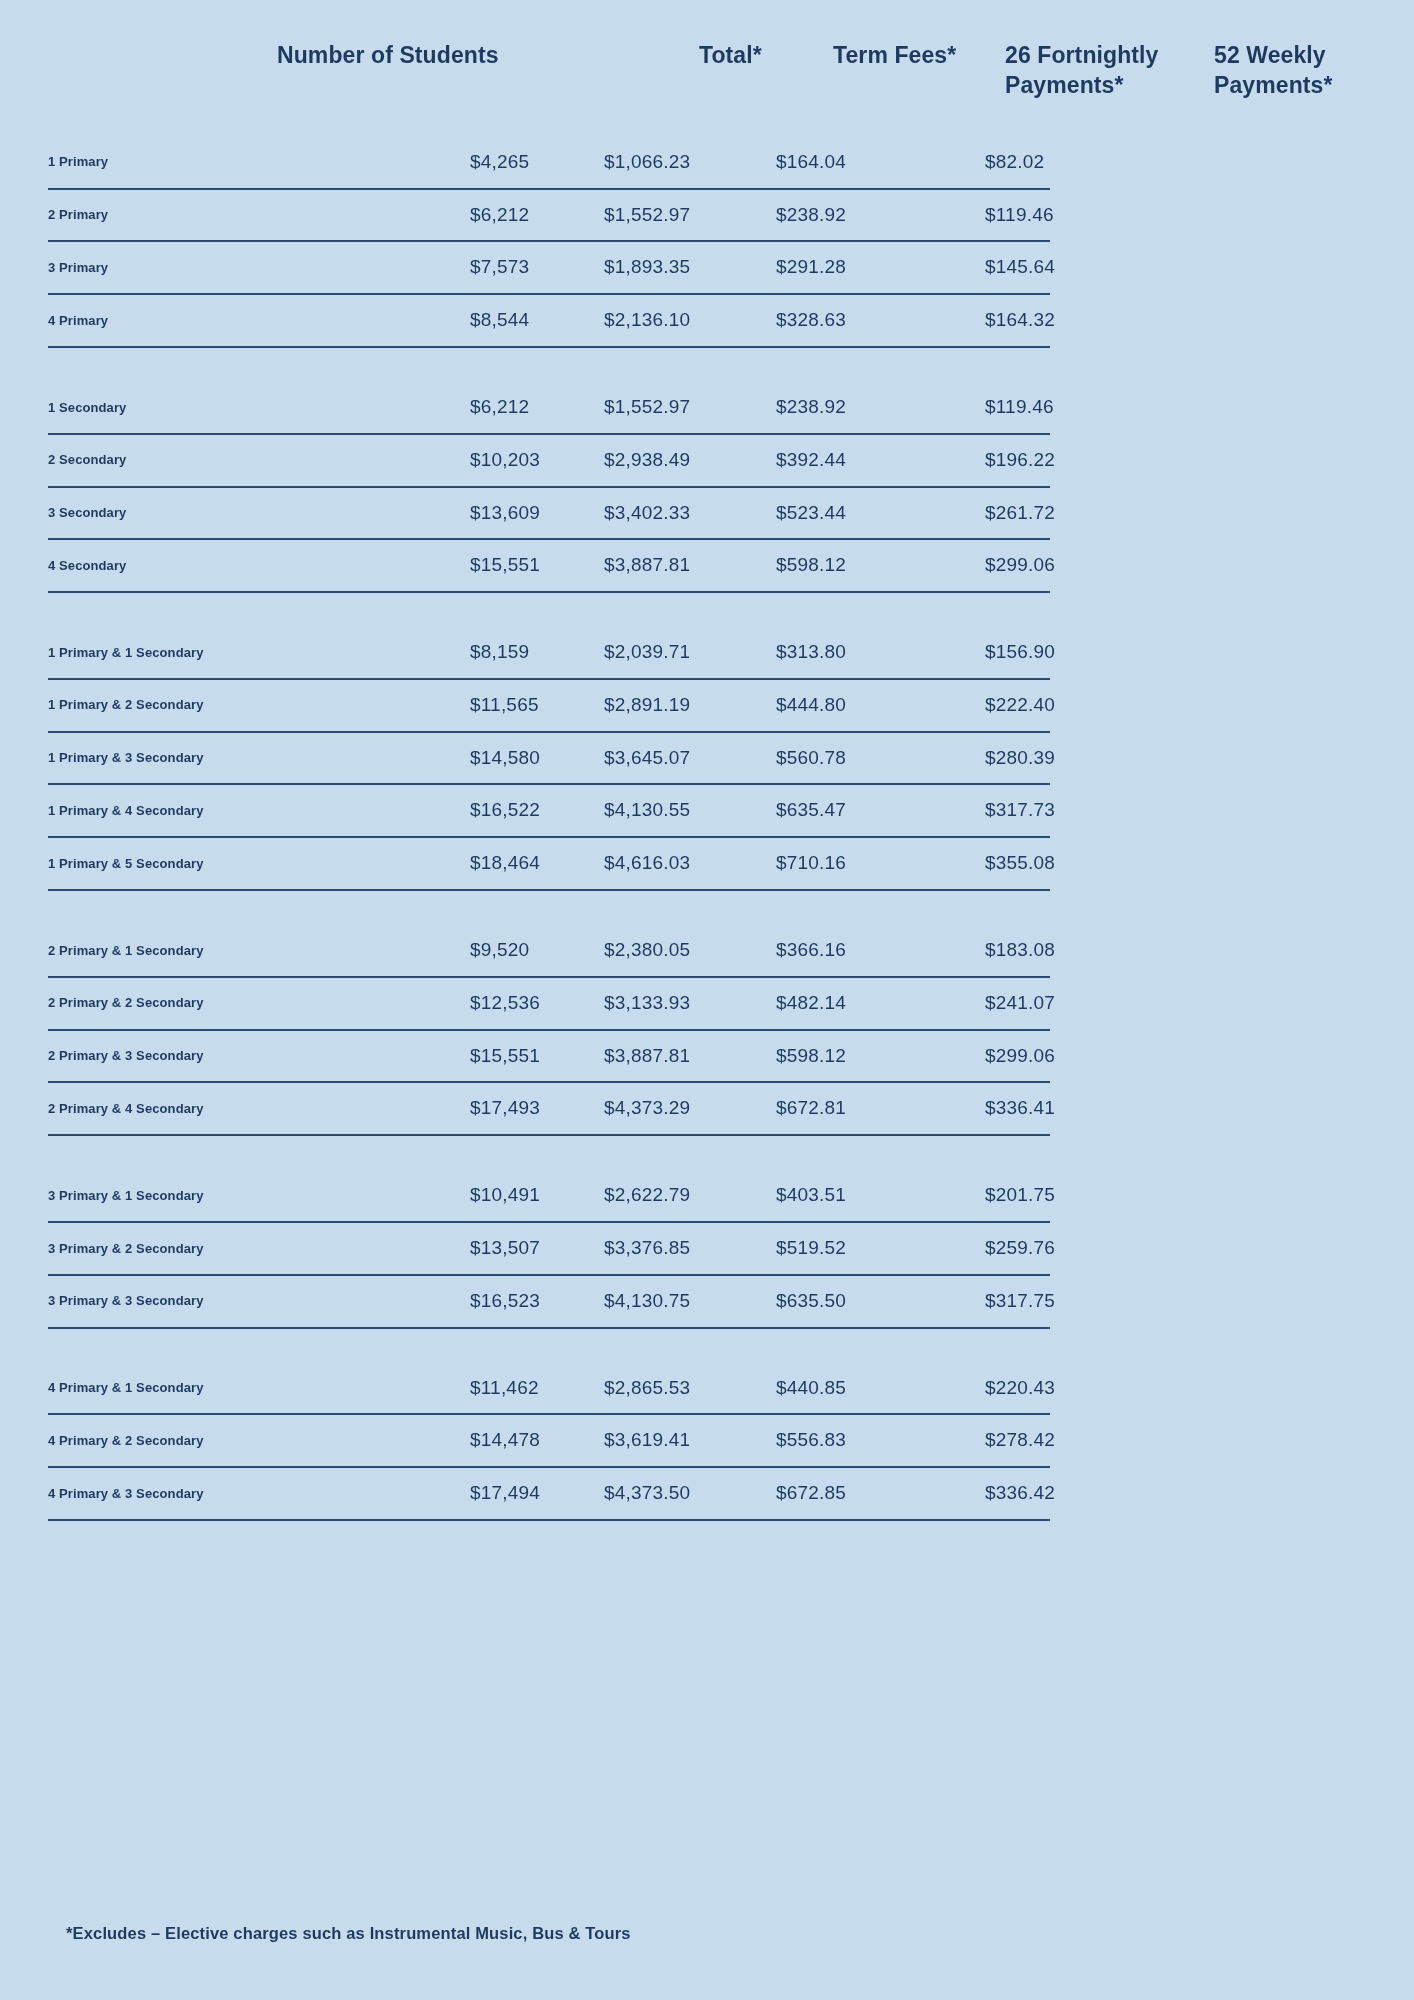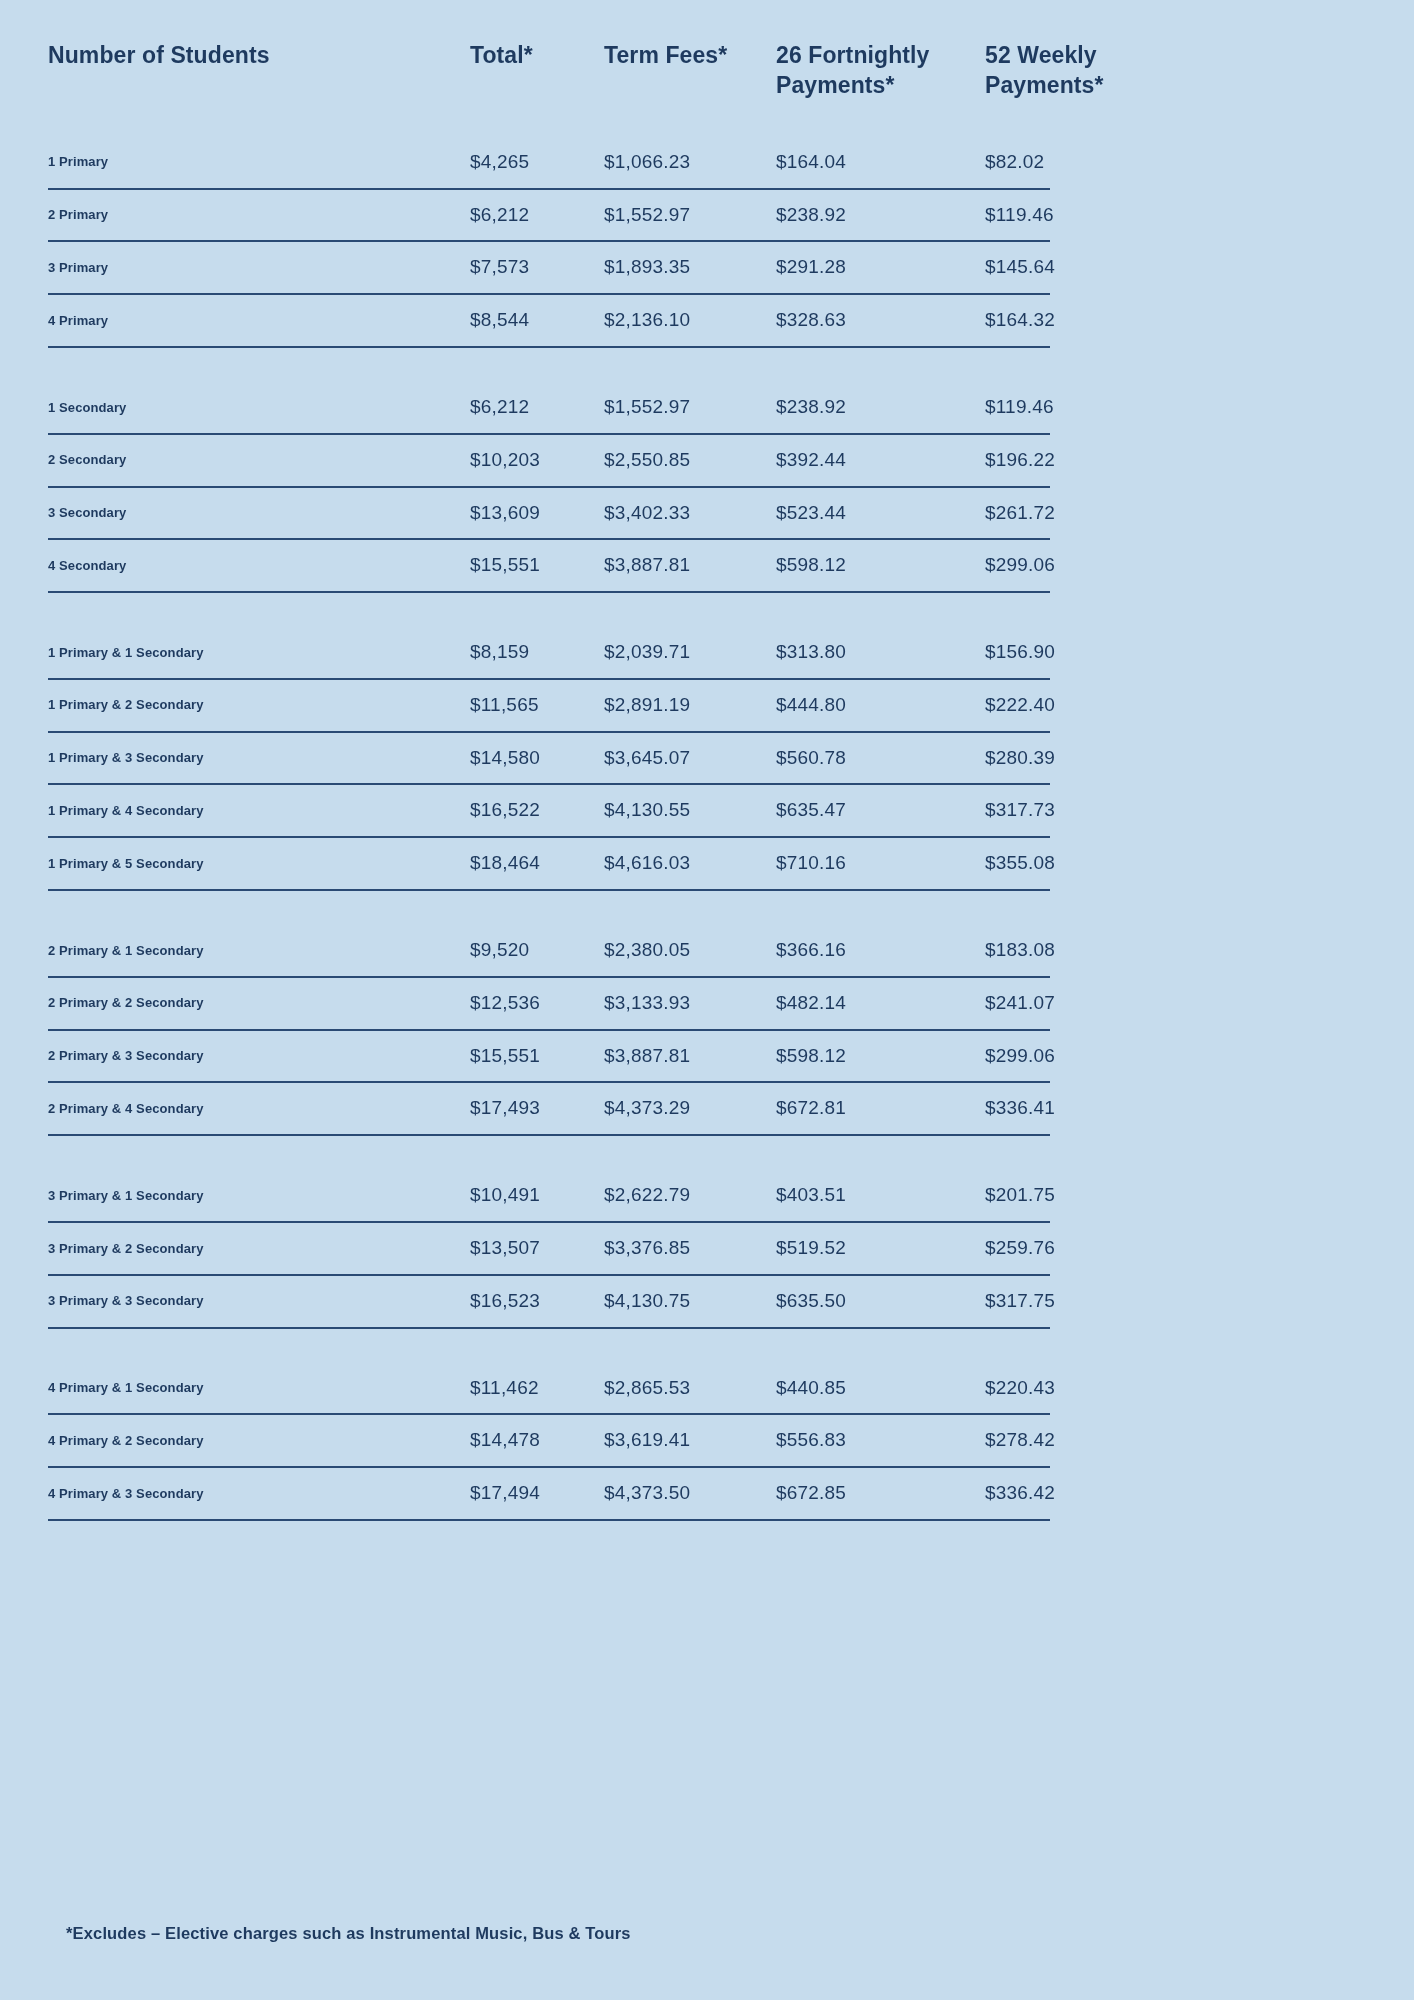--- a/index.html
+++ b/index.html
@@ -33,20 +33,21 @@
   }
   .c-label  { width: 470px; padding-left: 48px; box-sizing: border-box; }
   .c-total  { width: 134px; }
   .c-term   { width: 172px; }
   .c-fort   { width: 186px; }
   .c-week   { width: 200px; margin-left: 23px; }
 
   
   .table-header {
     padding-top: 40px;
+    justify-content: flex-end;
   }
   .table-header .hcell {
     font-size: 23px;
     font-weight: 700;
     line-height: 1.32;
     letter-spacing: 0.1px;
     color: #1e3a5f;
   }
   .table-header .c-label {
     font-size: 23px;
@@ -157,21 +158,21 @@
           <div class="c-label">1 Secondary</div>
           <div class="c-total cell">$6,212</div>
           <div class="c-term cell">$1,552.97</div>
           <div class="c-fort cell">$238.92</div>
           <div class="c-week cell">$119.46</div>
         </div>
         <div class="divider"></div>
         <div class="row data-row">
           <div class="c-label">2 Secondary</div>
           <div class="c-total cell">$10,203</div>
-          <div class="c-term cell">$2,550.85</div>
+          <div class="c-term cell">$2,938.49</div>
           <div class="c-fort cell">$392.44</div>
           <div class="c-week cell">$196.22</div>
         </div>
         <div class="divider"></div>
         <div class="row data-row">
           <div class="c-label">3 Secondary</div>
           <div class="c-total cell">$13,609</div>
           <div class="c-term cell">$3,402.33</div>
           <div class="c-fort cell">$523.44</div>
           <div class="c-week cell">$261.72</div>

